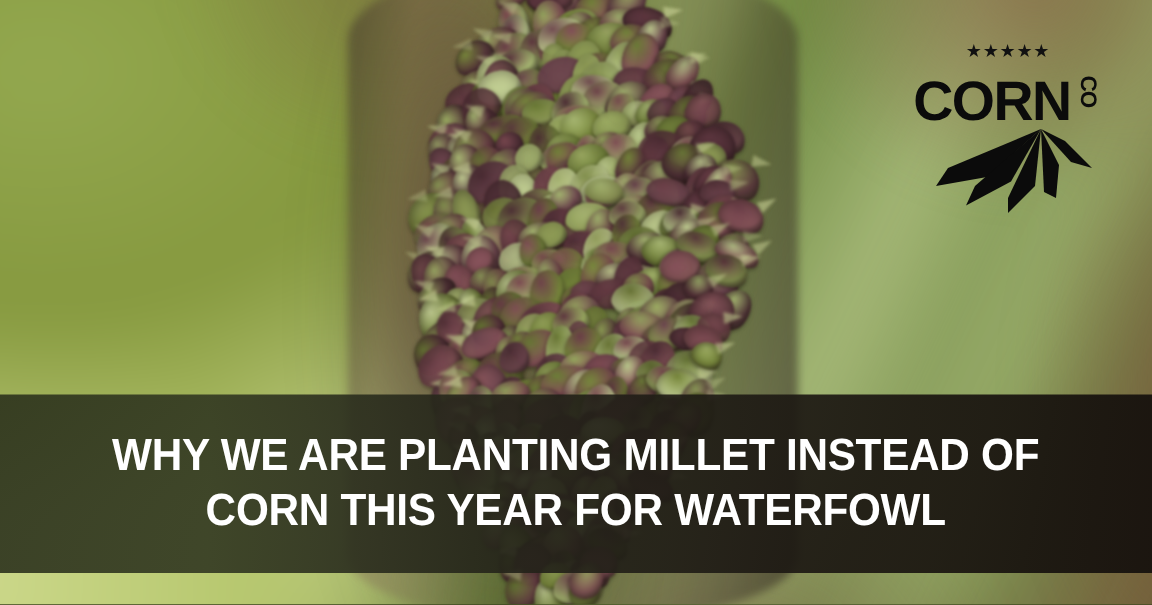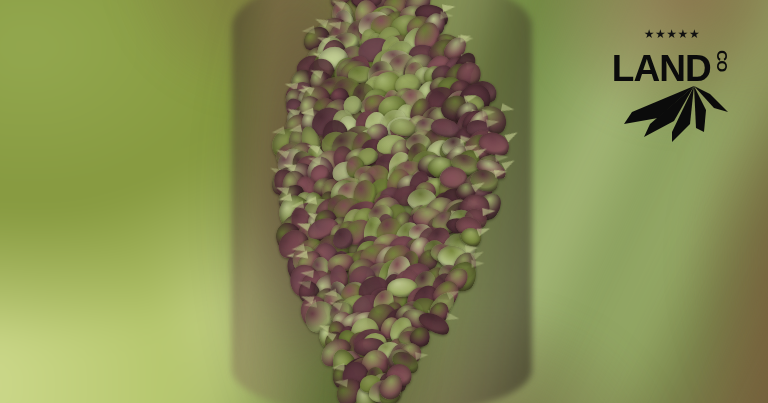--- a/index.html
+++ b/index.html
@@ -743,27 +743,35 @@
           <div class="seed" style="left:137.0px;top:405.9px;width:32.3px;height:23.1px;transform:rotate(1.4deg);background:radial-gradient(ellipse at 34% 28%, #6d4650 0%, #aab977 58%, rgba(30,22,20,0.92) 100%),linear-gradient(150deg,#aab977,#6d4650);box-shadow:inset 0 0 7.6px rgba(26,18,16,0.27),0 1px 3px rgba(22,16,12,0.5);opacity:0.88;"></div>
           <div class="seed" style="left:148.0px;top:402.0px;width:20.5px;height:29.9px;transform:rotate(10.8deg);background:radial-gradient(ellipse at 34% 28%, #6d4650 0%, #6d7c3a 58%, rgba(30,22,20,0.92) 100%),linear-gradient(150deg,#6d7c3a,#6d4650);box-shadow:inset 0 0 10.3px rgba(26,18,16,0.46),0 1px 3px rgba(22,16,12,0.5);opacity:0.91;"></div>
           <div class="seed" style="left:149.1px;top:400.1px;width:20.9px;height:26.4px;transform:rotate(25.3deg);background:radial-gradient(ellipse at 34% 28%, #9fae68 0%, #84535a 58%, rgba(30,22,20,0.92) 100%),linear-gradient(150deg,#84535a,#9fae68);box-shadow:inset 0 0 8.7px rgba(26,18,16,0.64),0 1px 3px rgba(22,16,12,0.5);opacity:0.89;"></div>
         </div>
     </div>
   </div>
 
   <div class="logo">
     <div class="logo-stars">★★★★★</div>
     <div class="logo-word">
-      <span>LAND</span><span class="sup">CO</span>
+      <span>CORN</span><span class="sup">CO</span>
     </div>
     <svg class="logo-rays" viewBox="0 0 132 58" aria-hidden="true">
       <g fill="#0b0b0b">
         <path d="M88 2 L26 28 L18 40 L52 34 Z"></path>
         <path d="M88 2 L44 40 L38 53 L68 37 Z"></path>
         <path d="M88 2 L66 48 L66 58 L84 40 Z"></path>
         <path d="M88 2 L90 44 L98 48 L100 26 Z"></path>
         <path d="M88 2 L108 24 L122 28 L104 10 Z"></path>
       </g>
     </svg>
   </div>
 
+  <div class="band">
+    <div class="band-inner">
+      <h1 class="headline">
+        <span>WHY WE ARE PLANTING MILLET INSTEAD OF</span><br>
+        <span>CORN THIS YEAR FOR WATERFOWL</span>
+      </h1>
+    </div>
+  </div>
 
 </div>
 
 </body></html>

